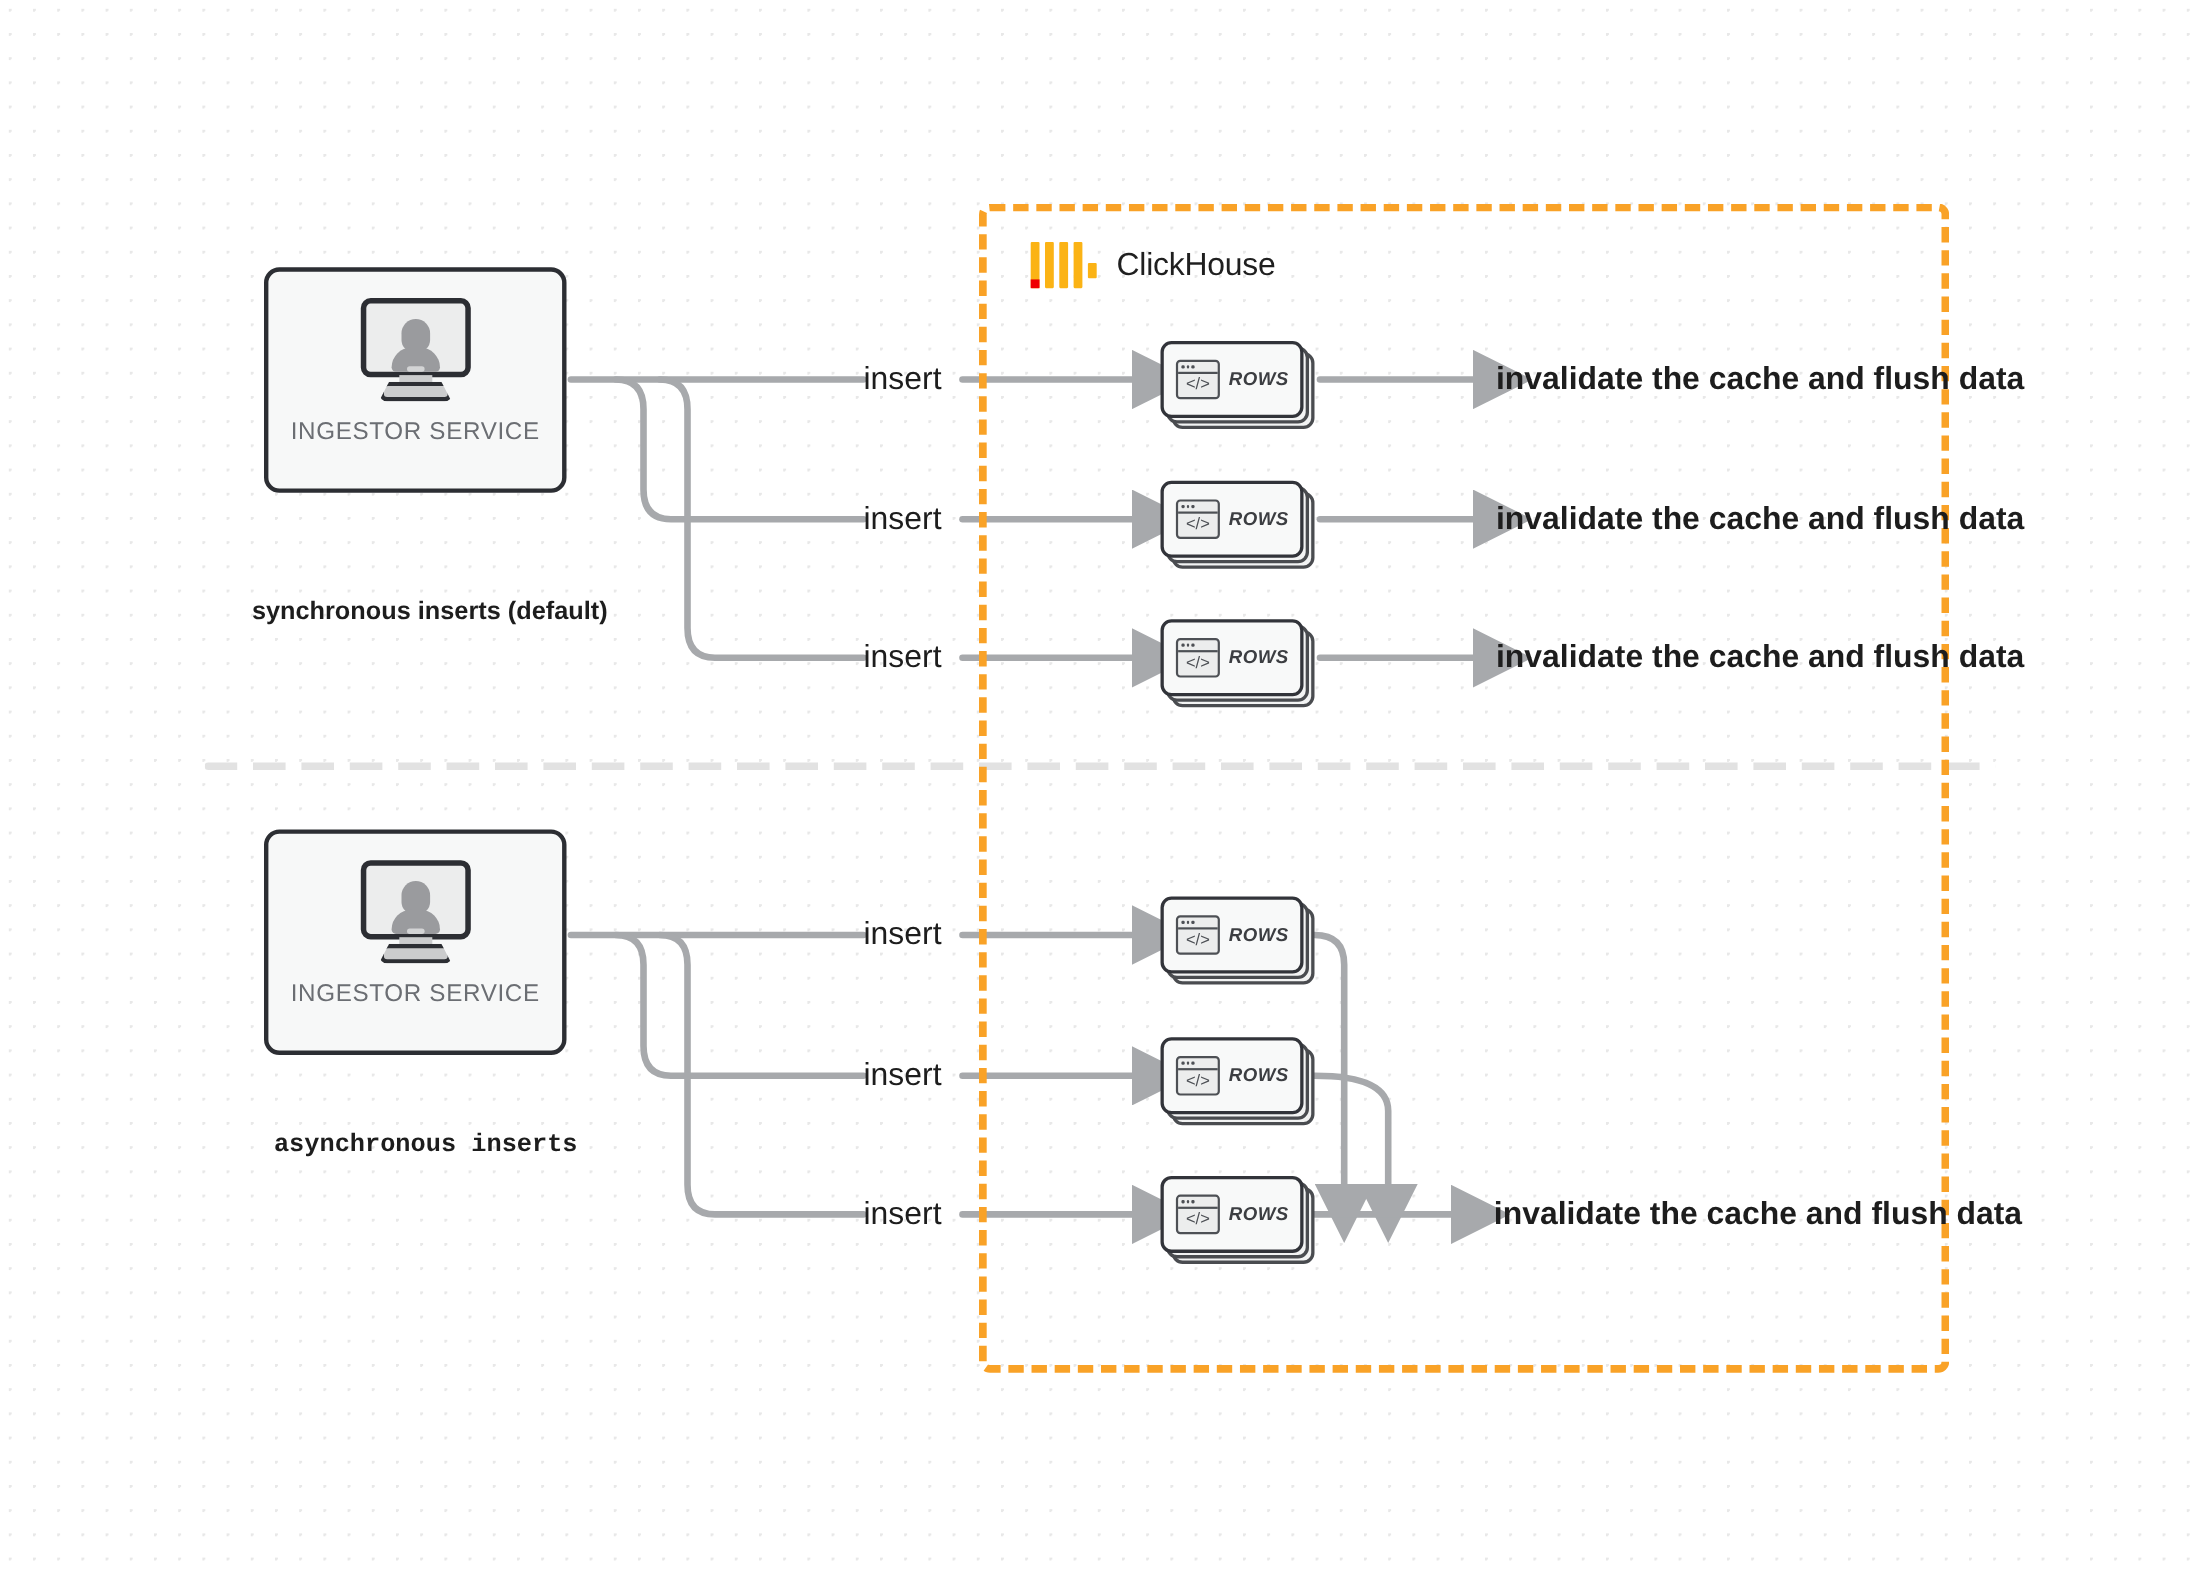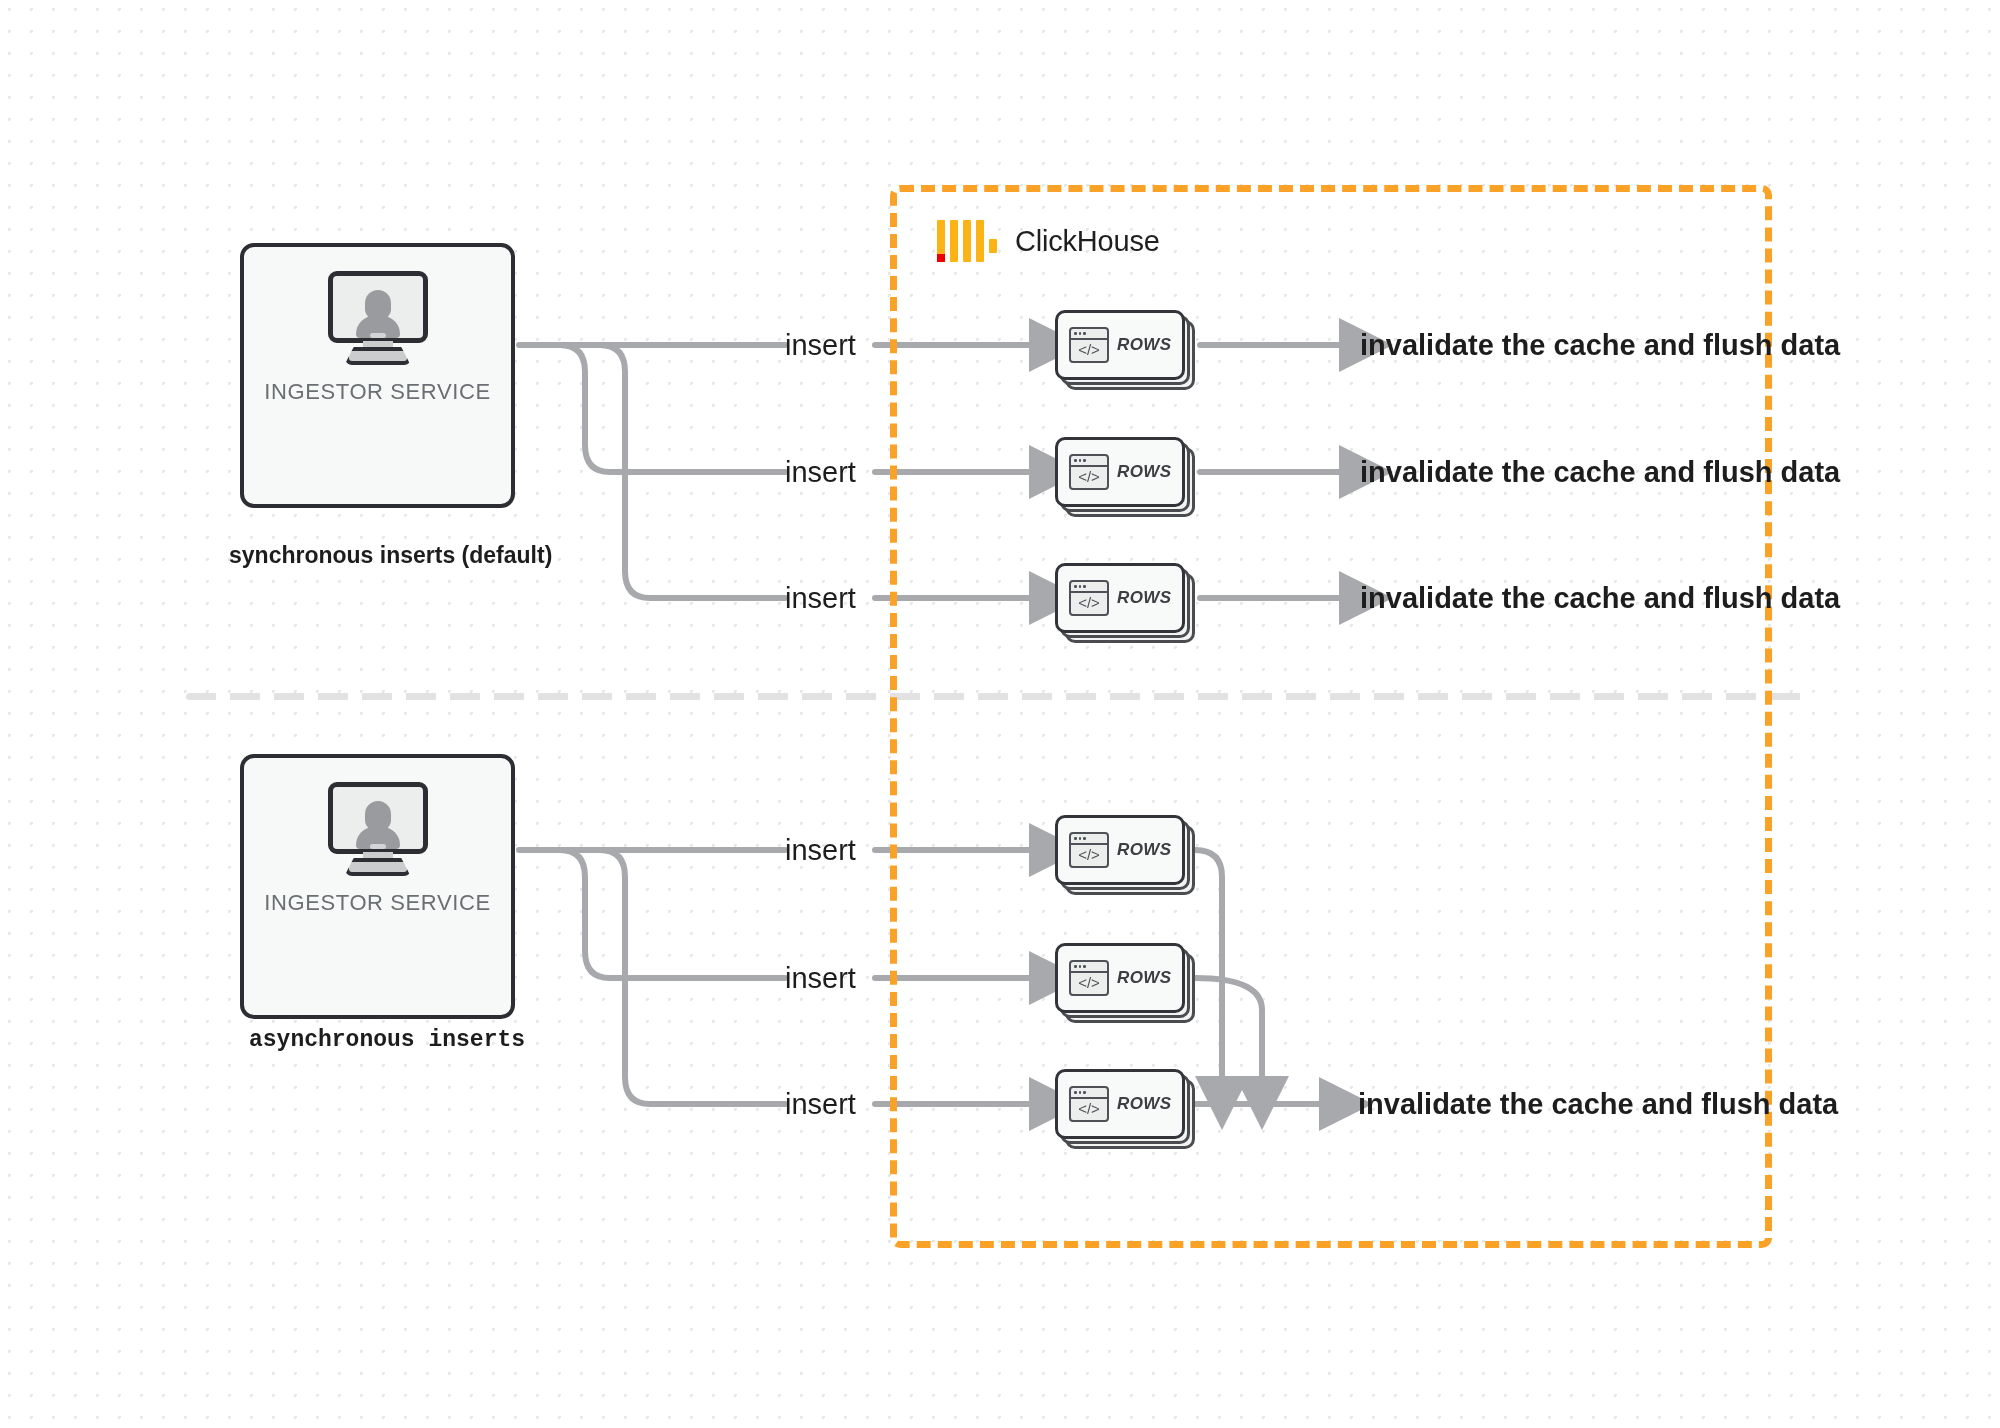--- a/index.html
+++ b/index.html
@@ -96,21 +96,21 @@
     font-size: 29px;
     color: #1f1f1f;
     letter-spacing: -0.2px;
     white-space: nowrap;
   }
 
   
   .ingestor {
     position: absolute;
     width: 275px;
-    height: 265px;
+    height: 205px;
     background: #f7f8f8;
     border: 4px solid #2c2e33;
     border-radius: 14px;
     box-sizing: border-box;
   }
   .ingestor.sync  { left: 240px; top: 243px; }
   .ingestor.async { left: 240px; top: 754px; }
 
   .monitor {
     position: absolute;

